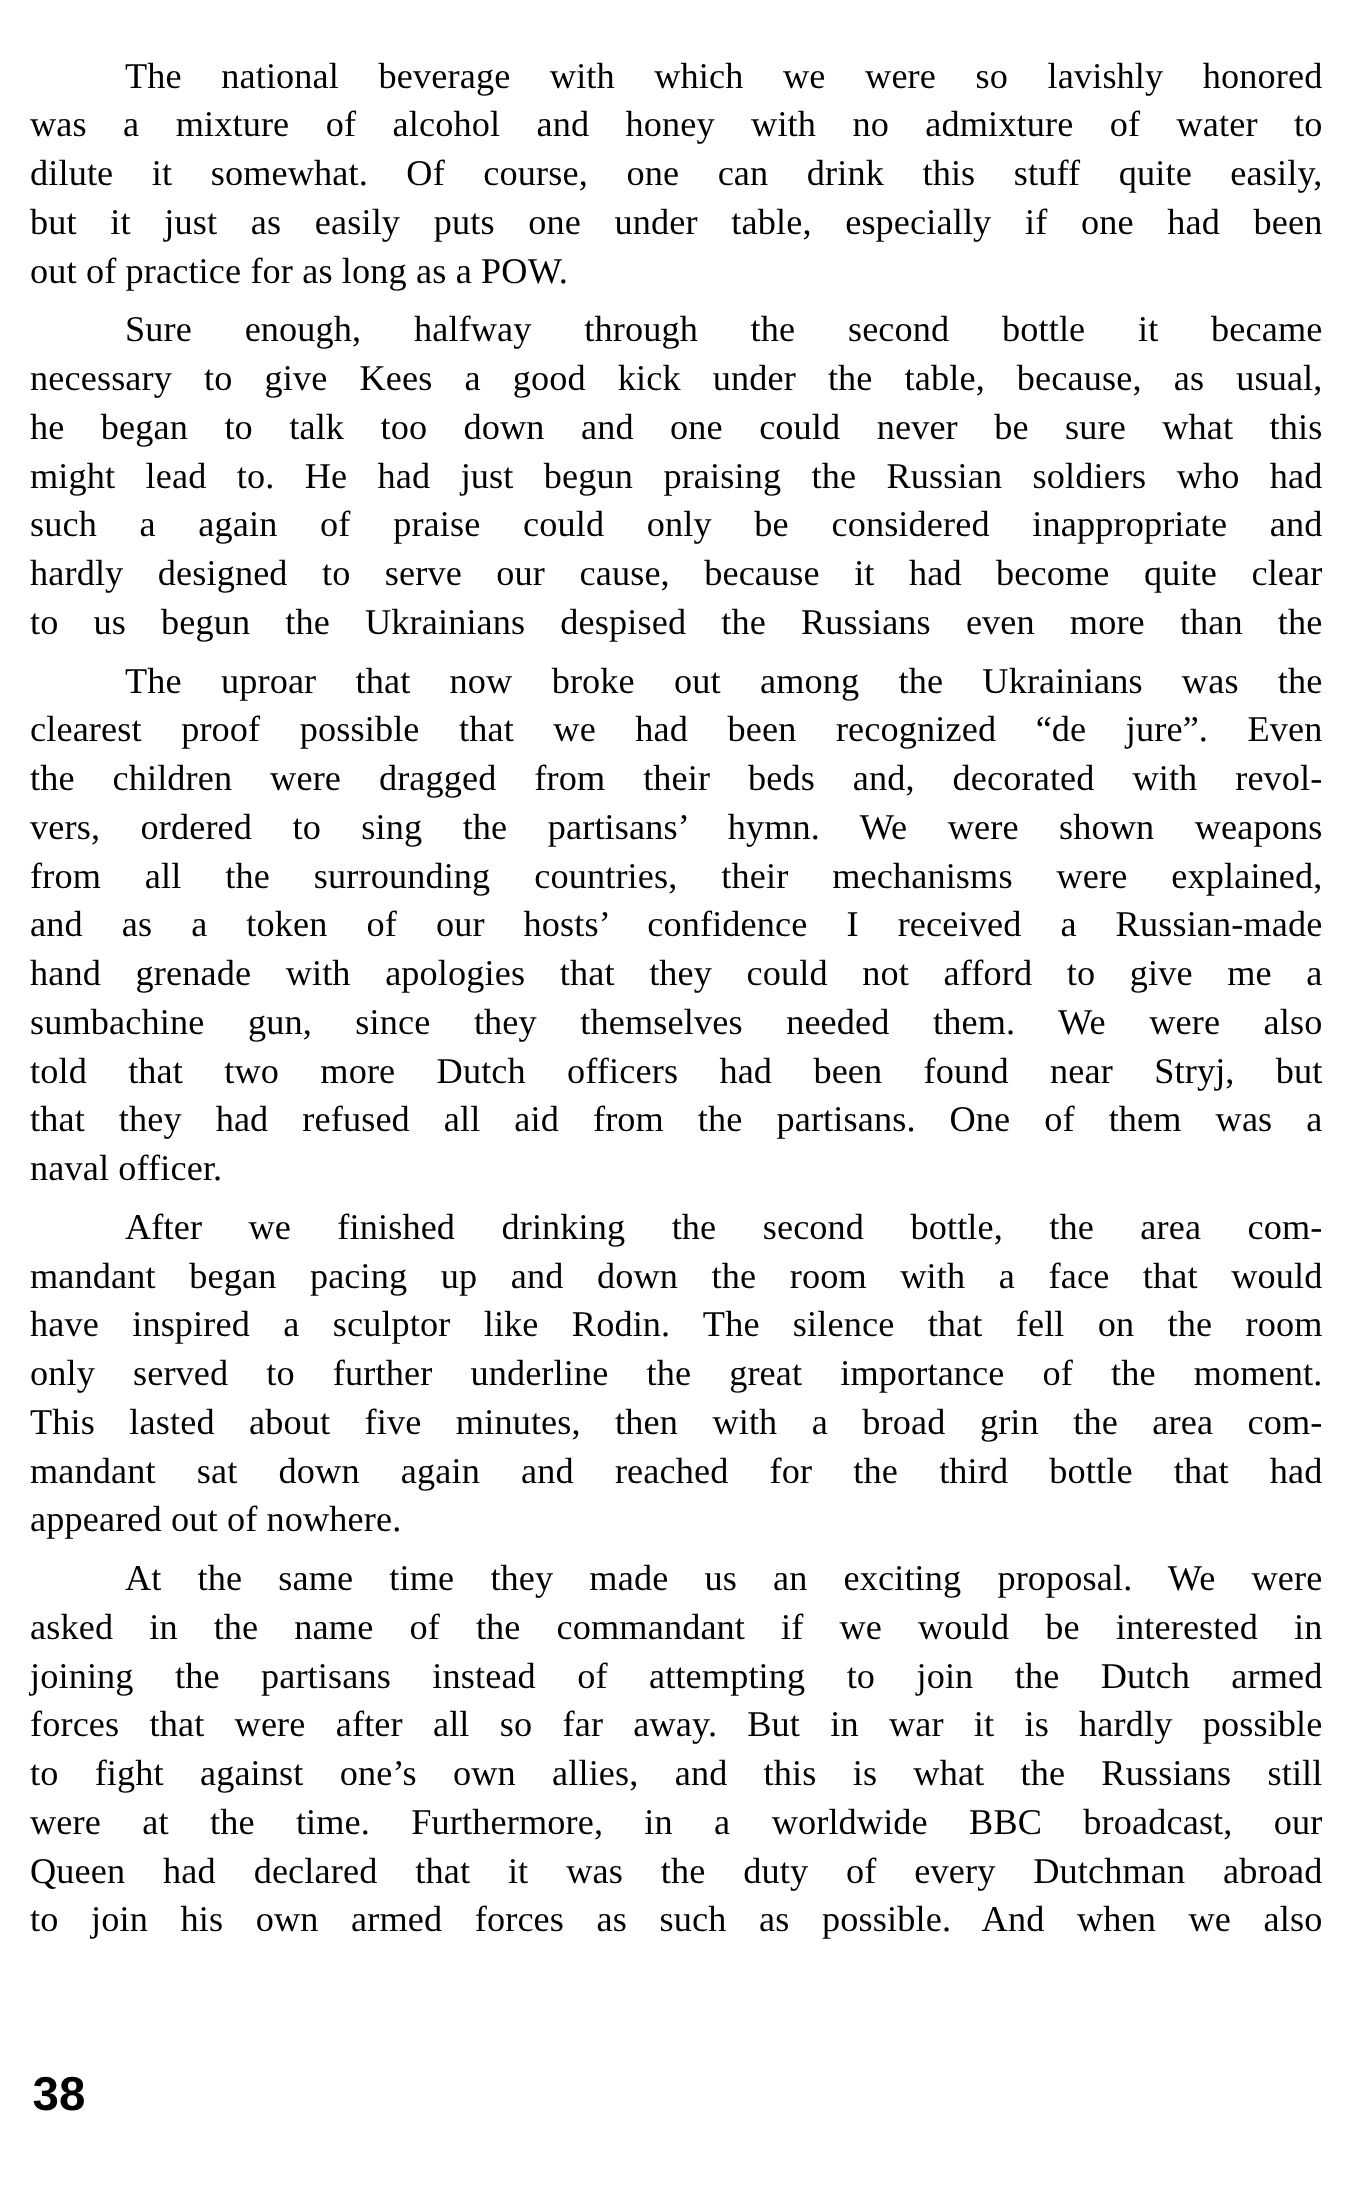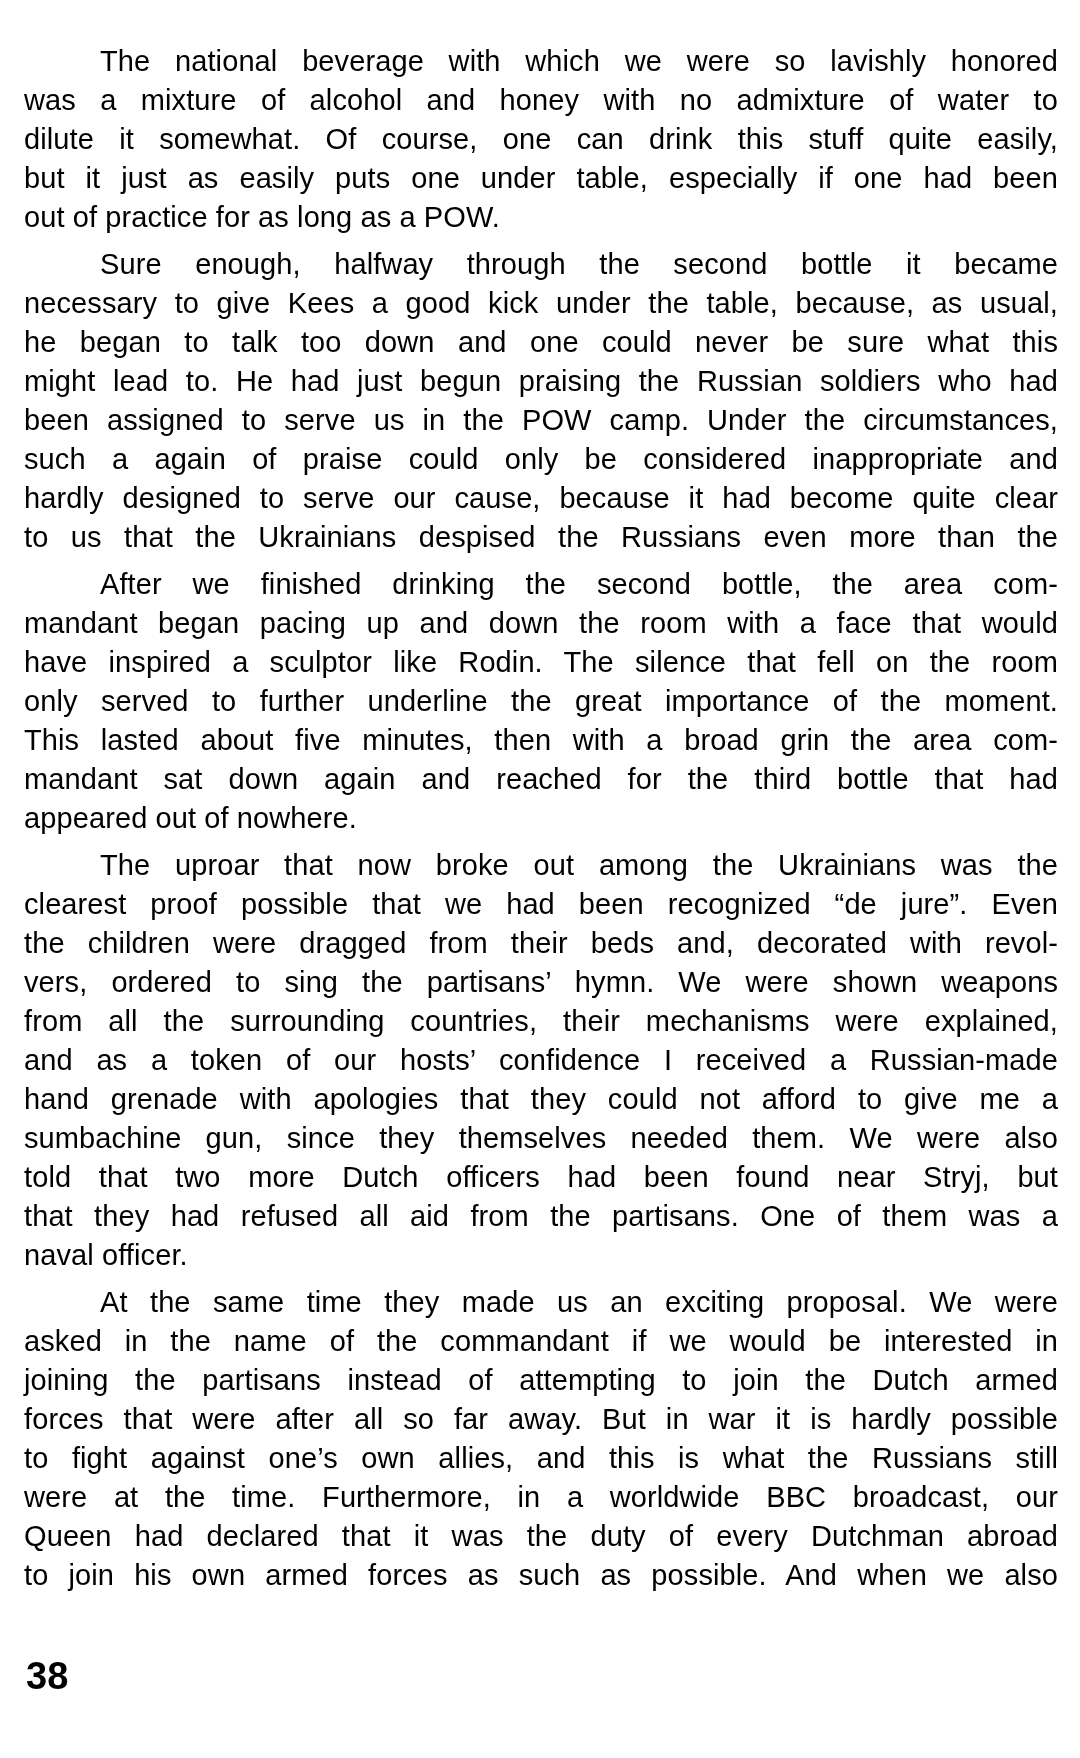--- a/index.html
+++ b/index.html
@@ -9,20 +9,21 @@
     color: #000000;
     font-family: "Liberation Sans", sans-serif;
     position: relative;
     overflow: hidden;
   }
   .page-text {
     position: absolute;
     left: 24px;
     top: 42px;
     width: 1034px;
+    font-family: Liberation Serif, serif;
   }
   .paragraph { margin: 0 0 8px 0; }
   .line {
     font-size: 29px;
     line-height: 39px;
     letter-spacing: 0.1px;
     text-align: justify;
     text-align-last: justify;
     text-justify: inter-word;
   }
@@ -46,46 +47,45 @@
       <div class="line">was a mixture of alcohol and honey with no admixture of water to</div>
       <div class="line">dilute it somewhat. Of course, one can drink this stuff quite easily,</div>
       <div class="line">but it just as easily puts one under table, especially if one had been</div>
       <div class="line last">out of practice for as long as a POW.</div>
     </div>
     <div class="paragraph">
       <div class="line first">Sure enough, halfway through the second bottle it became</div>
       <div class="line">necessary to give Kees a good kick under the table, because, as usual,</div>
       <div class="line">he began to talk too down and one could never be sure what this</div>
       <div class="line">might lead to. He had just begun praising the Russian soldiers who had</div>
-      <div class="line">been assigned to serve us in the POW camp. Under the circumstances,</div>
       <div class="line">such a again of praise could only be considered inappropriate and</div>
       <div class="line">hardly designed to serve our cause, because it had become quite clear</div>
-      <div class="line">to us that the Ukrainians despised the Russians even more than the</div>
-    </div>
-    <div class="paragraph">
-      <div class="line first">After we finished drinking the second bottle, the area com-</div>
-      <div class="line">mandant began pacing up and down the room with a face that would</div>
-      <div class="line">have inspired a sculptor like Rodin. The silence that fell on the room</div>
-      <div class="line">only served to further underline the great importance of the moment.</div>
-      <div class="line">This lasted about five minutes, then with a broad grin the area com-</div>
-      <div class="line">mandant sat down again and reached for the third bottle that had</div>
-      <div class="line last">appeared out of nowhere.</div>
+      <div class="line">to us begun the Ukrainians despised the Russians even more than the</div>
     </div>
     <div class="paragraph">
       <div class="line first">The uproar that now broke out among the Ukrainians was the</div>
       <div class="line">clearest proof possible that we had been recognized “de jure”. Even</div>
       <div class="line">the children were dragged from their beds and, decorated with revol-</div>
       <div class="line">vers, ordered to sing the partisans’ hymn. We were shown weapons</div>
       <div class="line">from all the surrounding countries, their mechanisms were explained,</div>
       <div class="line">and as a token of our hosts’ confidence I received a Russian-made</div>
       <div class="line">hand grenade with apologies that they could not afford to give me a</div>
       <div class="line">sumbachine gun, since they themselves needed them. We were also</div>
       <div class="line">told that two more Dutch officers had been found near Stryj, but</div>
       <div class="line">that they had refused all aid from the partisans. One of them was a</div>
       <div class="line last">naval officer.</div>
+    </div>
+    <div class="paragraph">
+      <div class="line first">After we finished drinking the second bottle, the area com-</div>
+      <div class="line">mandant began pacing up and down the room with a face that would</div>
+      <div class="line">have inspired a sculptor like Rodin. The silence that fell on the room</div>
+      <div class="line">only served to further underline the great importance of the moment.</div>
+      <div class="line">This lasted about five minutes, then with a broad grin the area com-</div>
+      <div class="line">mandant sat down again and reached for the third bottle that had</div>
+      <div class="line last">appeared out of nowhere.</div>
     </div>
     <div class="paragraph">
       <div class="line first">At the same time they made us an exciting proposal. We were</div>
       <div class="line">asked in the name of the commandant if we would be interested in</div>
       <div class="line">joining the partisans instead of attempting to join the Dutch armed</div>
       <div class="line">forces that were after all so far away. But in war it is hardly possible</div>
       <div class="line">to fight against one’s own allies, and this is what the Russians still</div>
       <div class="line">were at the time. Furthermore, in a worldwide BBC broadcast, our</div>
       <div class="line">Queen had declared that it was the duty of every Dutchman abroad</div>
       <div class="line">to join his own armed forces as such as possible. And when we also</div>

